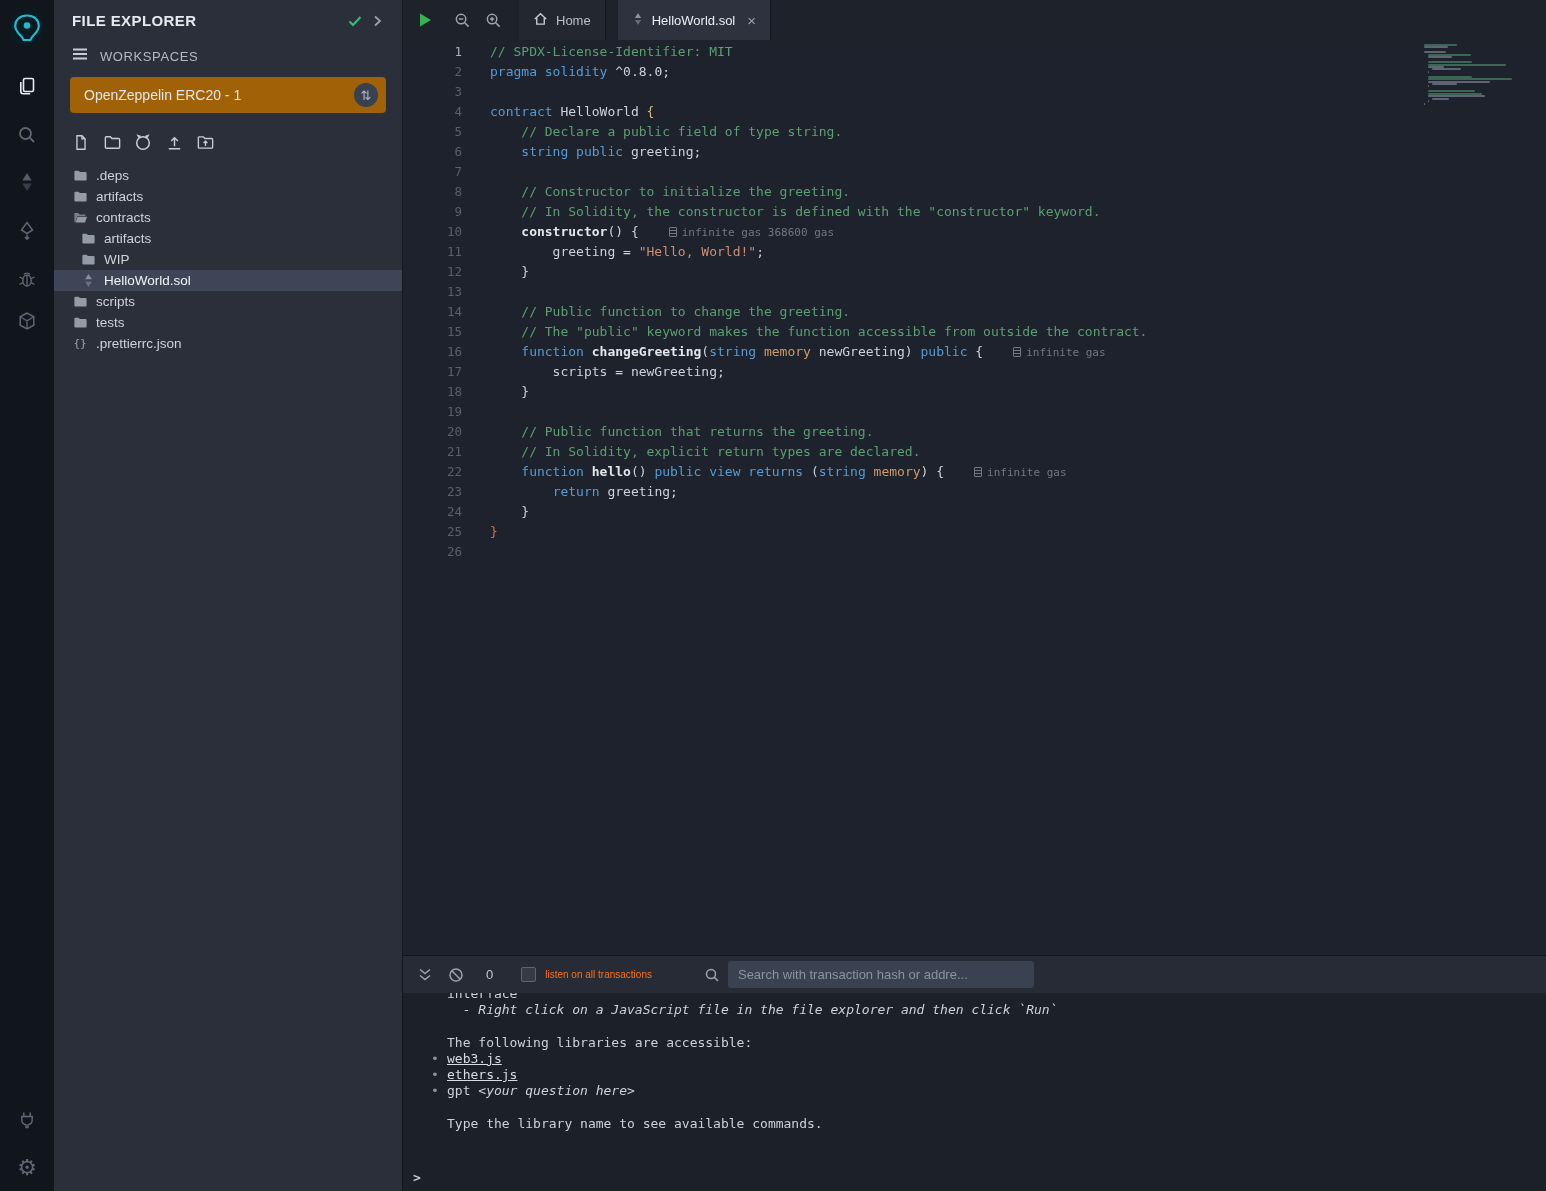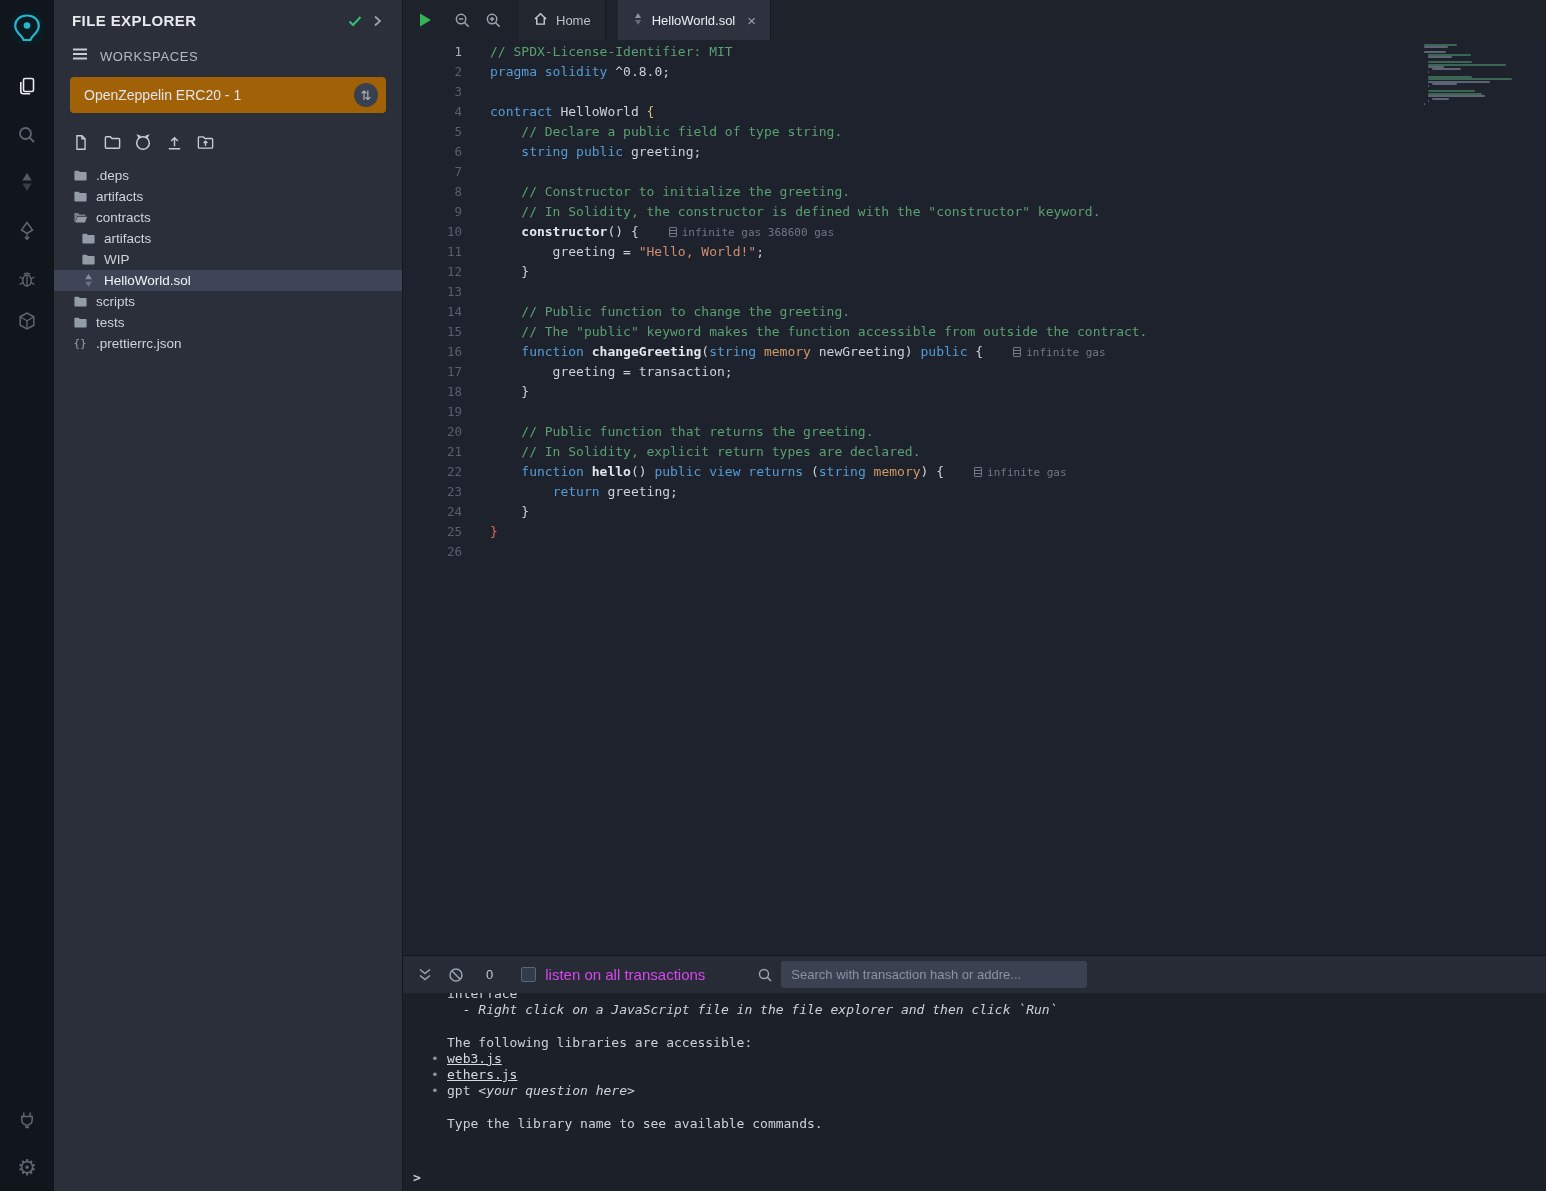--- a/index.html
+++ b/index.html
@@ -76,21 +76,21 @@
   .mm-line { height:2px; margin-bottom:0.45px; border-radius:1px; opacity:.65; }
 
   
   .term-toolbar { position:absolute; left:0; top:955px; width:100%; height:38px; background:#262b36;
                   border-top:1px solid #11151c; display:flex; align-items:center; padding-left:14px;
                   color:#9aa3ae; }
   .tt-icon { display:flex; align-items:center; justify-content:center; cursor:pointer; }
   .tt-count { color:#c0c6cf; font-size:13px; margin-left:22px; }
   .checkbox { width:15px; height:15px; background:#343b48; border:1px solid #5c6573; border-radius:2px;
               margin-left:28px; cursor:pointer; flex-shrink:0; }
-  .listen-label { color:#d946ef; font-size:15px; margin-left:9px; }
+  .listen-label { color:#f97316; font-size:10px; margin-left:9px; }
   .term-search { margin-left:8px; width:306px; height:27px; background:#3a4150; border:none; border-radius:3px;
                  color:#d4d9e0; font-size:13px; padding:0 10px; font-family:"Liberation Sans", sans-serif;
                  outline:none; }
   .term-search::placeholder { color:#8a93a0; }
 
   .terminal { position:absolute; left:0; top:993px; width:100%; height:198px; background:#1b2029;
               overflow:hidden; font-family:"DejaVu Sans Mono", monospace; font-size:13px; color:#ccd2da; }
   .term-lines { padding:0 0 0 8px; }
   .term-line { position:relative; padding-left:36px; height:16.2px; line-height:16.2px; white-space:pre; }
   .term-line.clip { margin-top:-7px; }
@@ -391,21 +391,21 @@
           <div class="code-line">
             <span class="ln">15</span>
             <span class="code-text"><span class="tk-d">    </span><span class="tk-c">// The "public" keyword makes the function accessible from outside the contract.</span></span>
           </div>
           <div class="code-line">
             <span class="ln">16</span>
             <span class="code-text"><span class="tk-d">    </span><span class="tk-k">function</span><span class="tk-d"> </span><span class="tk-b">changeGreeting</span><span class="tk-d">(</span><span class="tk-k">string</span><span class="tk-d"> </span><span class="tk-o">memory</span><span class="tk-d"> newGreeting) </span><span class="tk-k">public</span><span class="tk-d"> {</span><span class="lens"><span class="lens-icon"></span>infinite gas</span></span>
           </div>
           <div class="code-line">
             <span class="ln">17</span>
-            <span class="code-text"><span class="tk-d">        greeting = transaction;</span></span>
+            <span class="code-text"><span class="tk-d">        scripts = newGreeting;</span></span>
           </div>
           <div class="code-line">
             <span class="ln">18</span>
             <span class="code-text"><span class="tk-d">    }</span></span>
           </div>
           <div class="code-line">
             <span class="ln">19</span>
             <span class="code-text"></span>
           </div>
           <div class="code-line">

